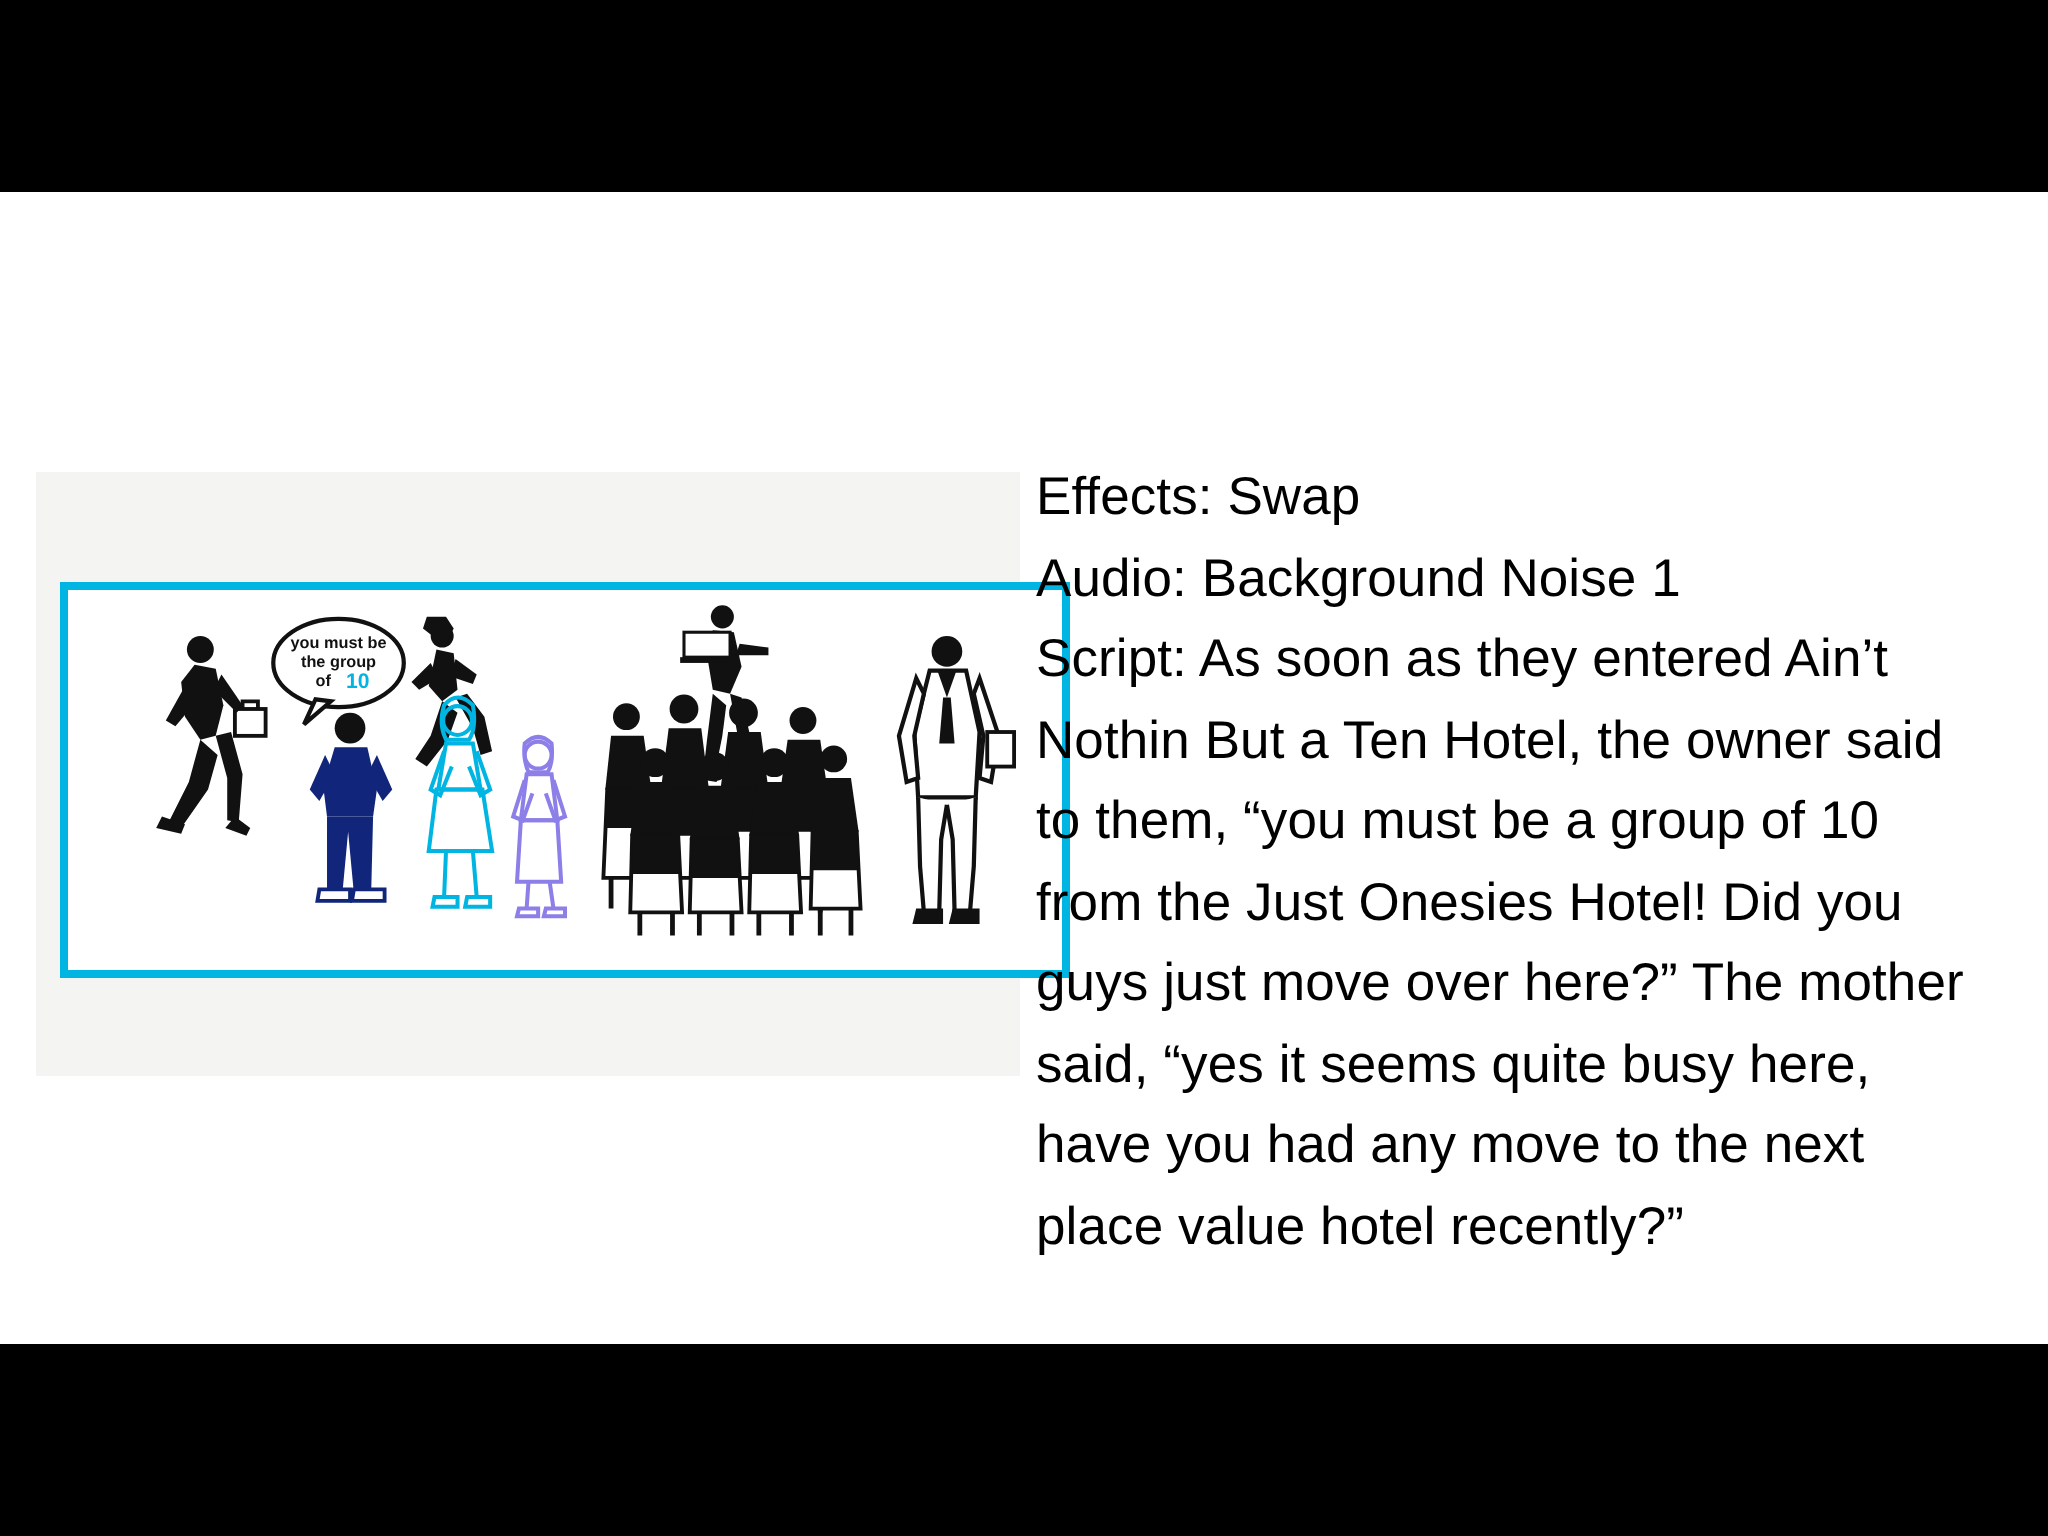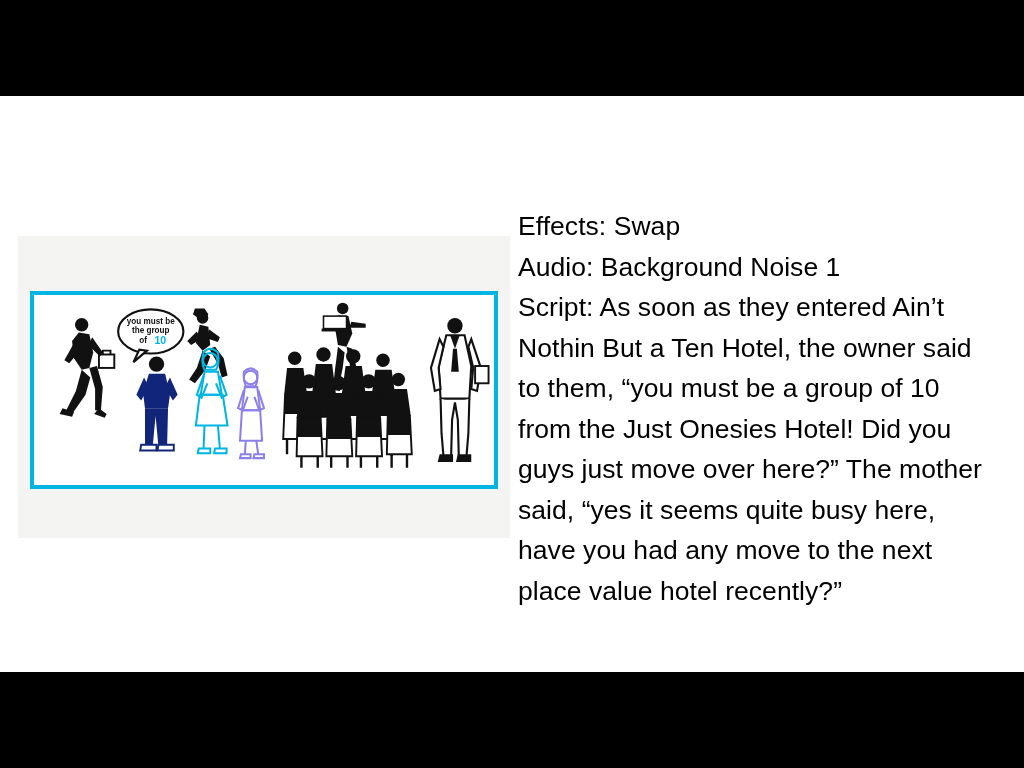--- a/index.html
+++ b/index.html
@@ -35,38 +35,38 @@
     left: 18px;
     top: 140px;
     width: 492px;
     height: 302px;
     background: #f4f4f2;
   }
   #illustration-border {
     position: absolute;
     left: 12px;
     top: 55px;
-    width: 468px;
+    width: 505px;
     height: 198px;
     border: 4px solid #00b5e2;
     box-sizing: border-box;
     background: #ffffff;
   }
   .fig-layer {
     position: absolute;
     left: 0;
     top: 0;
     width: 100%;
     height: 100%;
   }
   
   #script-text {
     position: absolute;
     left: 518px;
-    top: 110px;
+    top: 132px;
     width: 480px;
     color: #000000;
     font-size: 26.5px;
     line-height: 40.5px;
     font-family: "Liberation Sans", sans-serif;
     white-space: pre-wrap;
     letter-spacing: 0.05px;
   }
   .bar-top {
     position: absolute;

